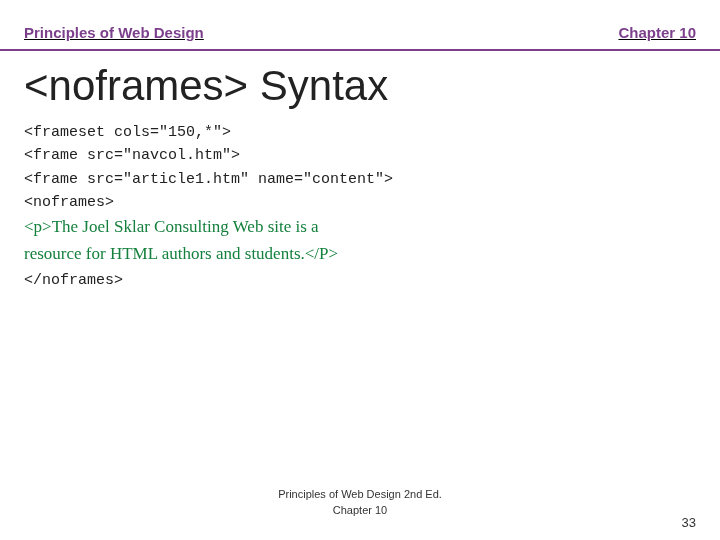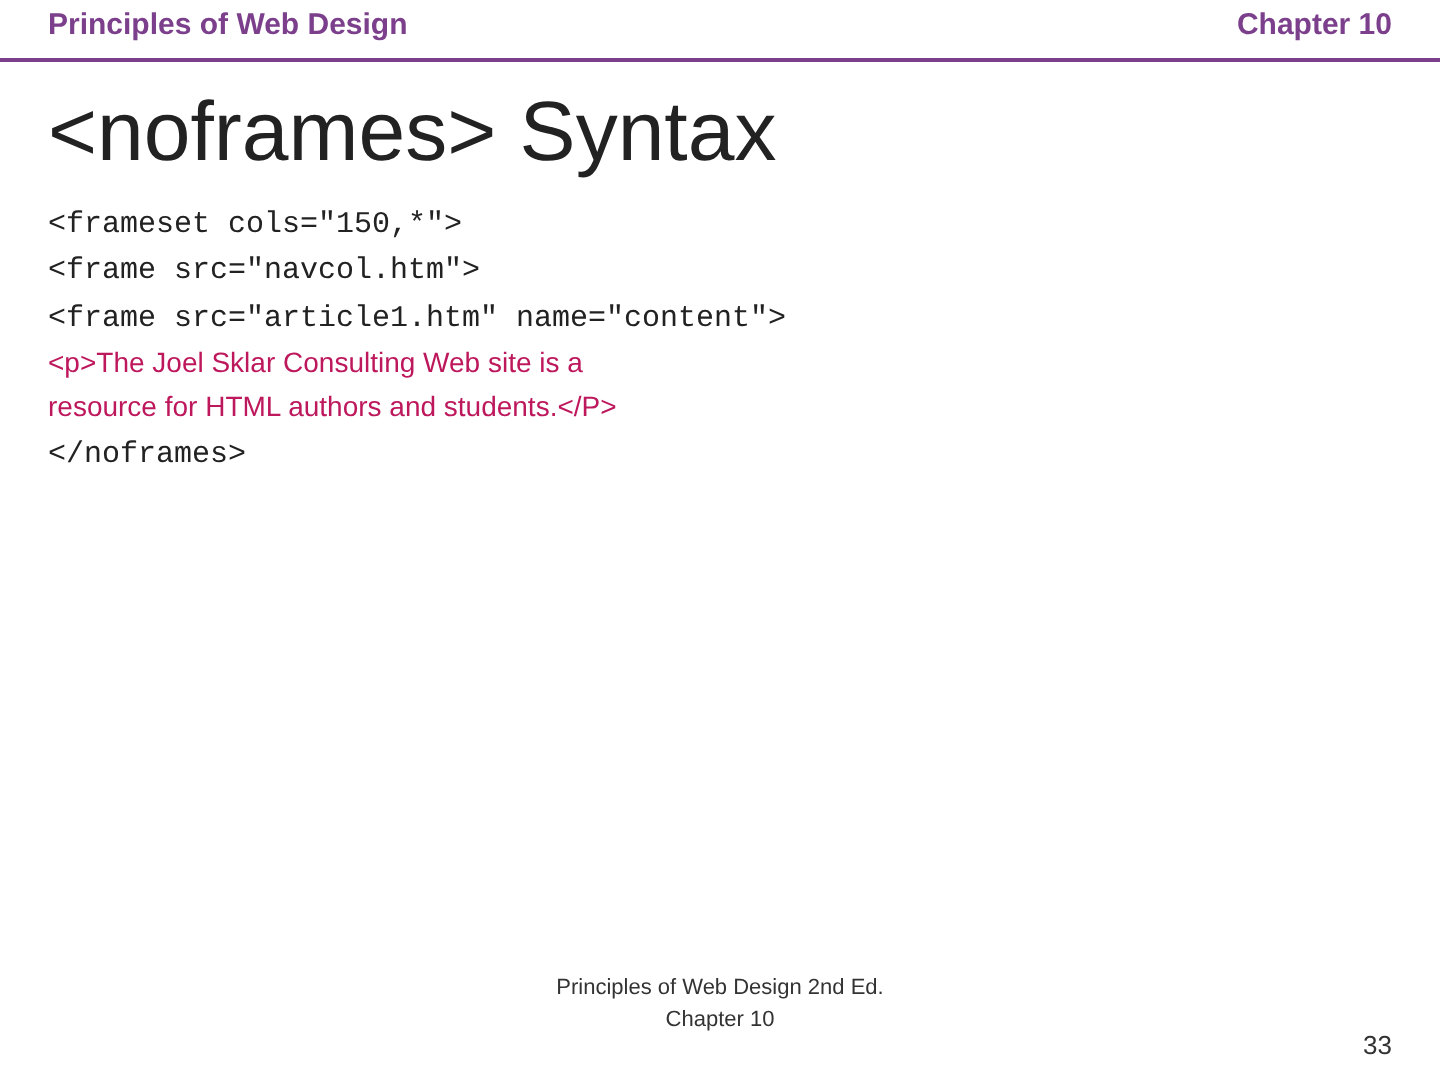--- a/index.html
+++ b/index.html
@@ -20,22 +20,23 @@
       width: 720px;
       height: 540px;
       padding: 0;
       position: relative;
     }
 
     .header {
       display: flex;
       justify-content: space-between;
       align-items: flex-start;
-      padding: 4px 24px 8px 24px;
+      padding: 24px 24px 8px 24px;
       border-bottom: 2px solid #7b3f8c;
+      text-decoration: underline;
     }
 
     .header-left {
       font-size: 15px;
       font-weight: bold;
       color: #7b3f8c;
     }
 
     .header-right {
       font-size: 15px;
@@ -57,23 +58,23 @@
 
     .code-line {
       font-family: 'Courier New', Courier, monospace;
       font-size: 15px;
       color: #222222;
       line-height: 1.55;
       white-space: pre;
     }
 
     .code-block-para {
-      font-family: Liberation Sans, sans-serif;
-      font-size: 14px;
-      color: #be185d;
+      font-family: Liberation Serif, serif;
+      font-size: 17px;
+      color: #15803d;
       line-height: 1.55;
       white-space: pre-wrap;
       word-break: break-word;
       margin-bottom: 2px;
     }
 
     .footer {
       position: absolute;
       bottom: 10px;
       left: 0;
@@ -109,20 +110,21 @@
     <span class="header-left">Principles of Web Design</span>
     <span class="header-right">Chapter 10</span>
   </div>
 
   <div class="main-title">&lt;noframes&gt; Syntax</div>
 
   <div class="code-section">
     <div class="code-line">&lt;frameset cols="150,*"&gt;</div>
     <div class="code-line">&lt;frame src="navcol.htm"&gt;</div>
     <div class="code-line">&lt;frame src="article1.htm" name="content"&gt;</div>
+    <div class="code-line">&lt;noframes&gt;</div>
     <div class="code-block-para">&lt;p&gt;The Joel Sklar Consulting Web site is a
 resource for HTML authors and students.&lt;/P&gt;</div>
     <div class="code-line">&lt;/noframes&gt;</div>
   </div>
 
   <div class="footer">
     <span style="visibility:hidden;">22</span>
     <div class="footer-center">
       <div>Principles of Web Design 2nd Ed.</div>
       <div>Chapter 10</div>

